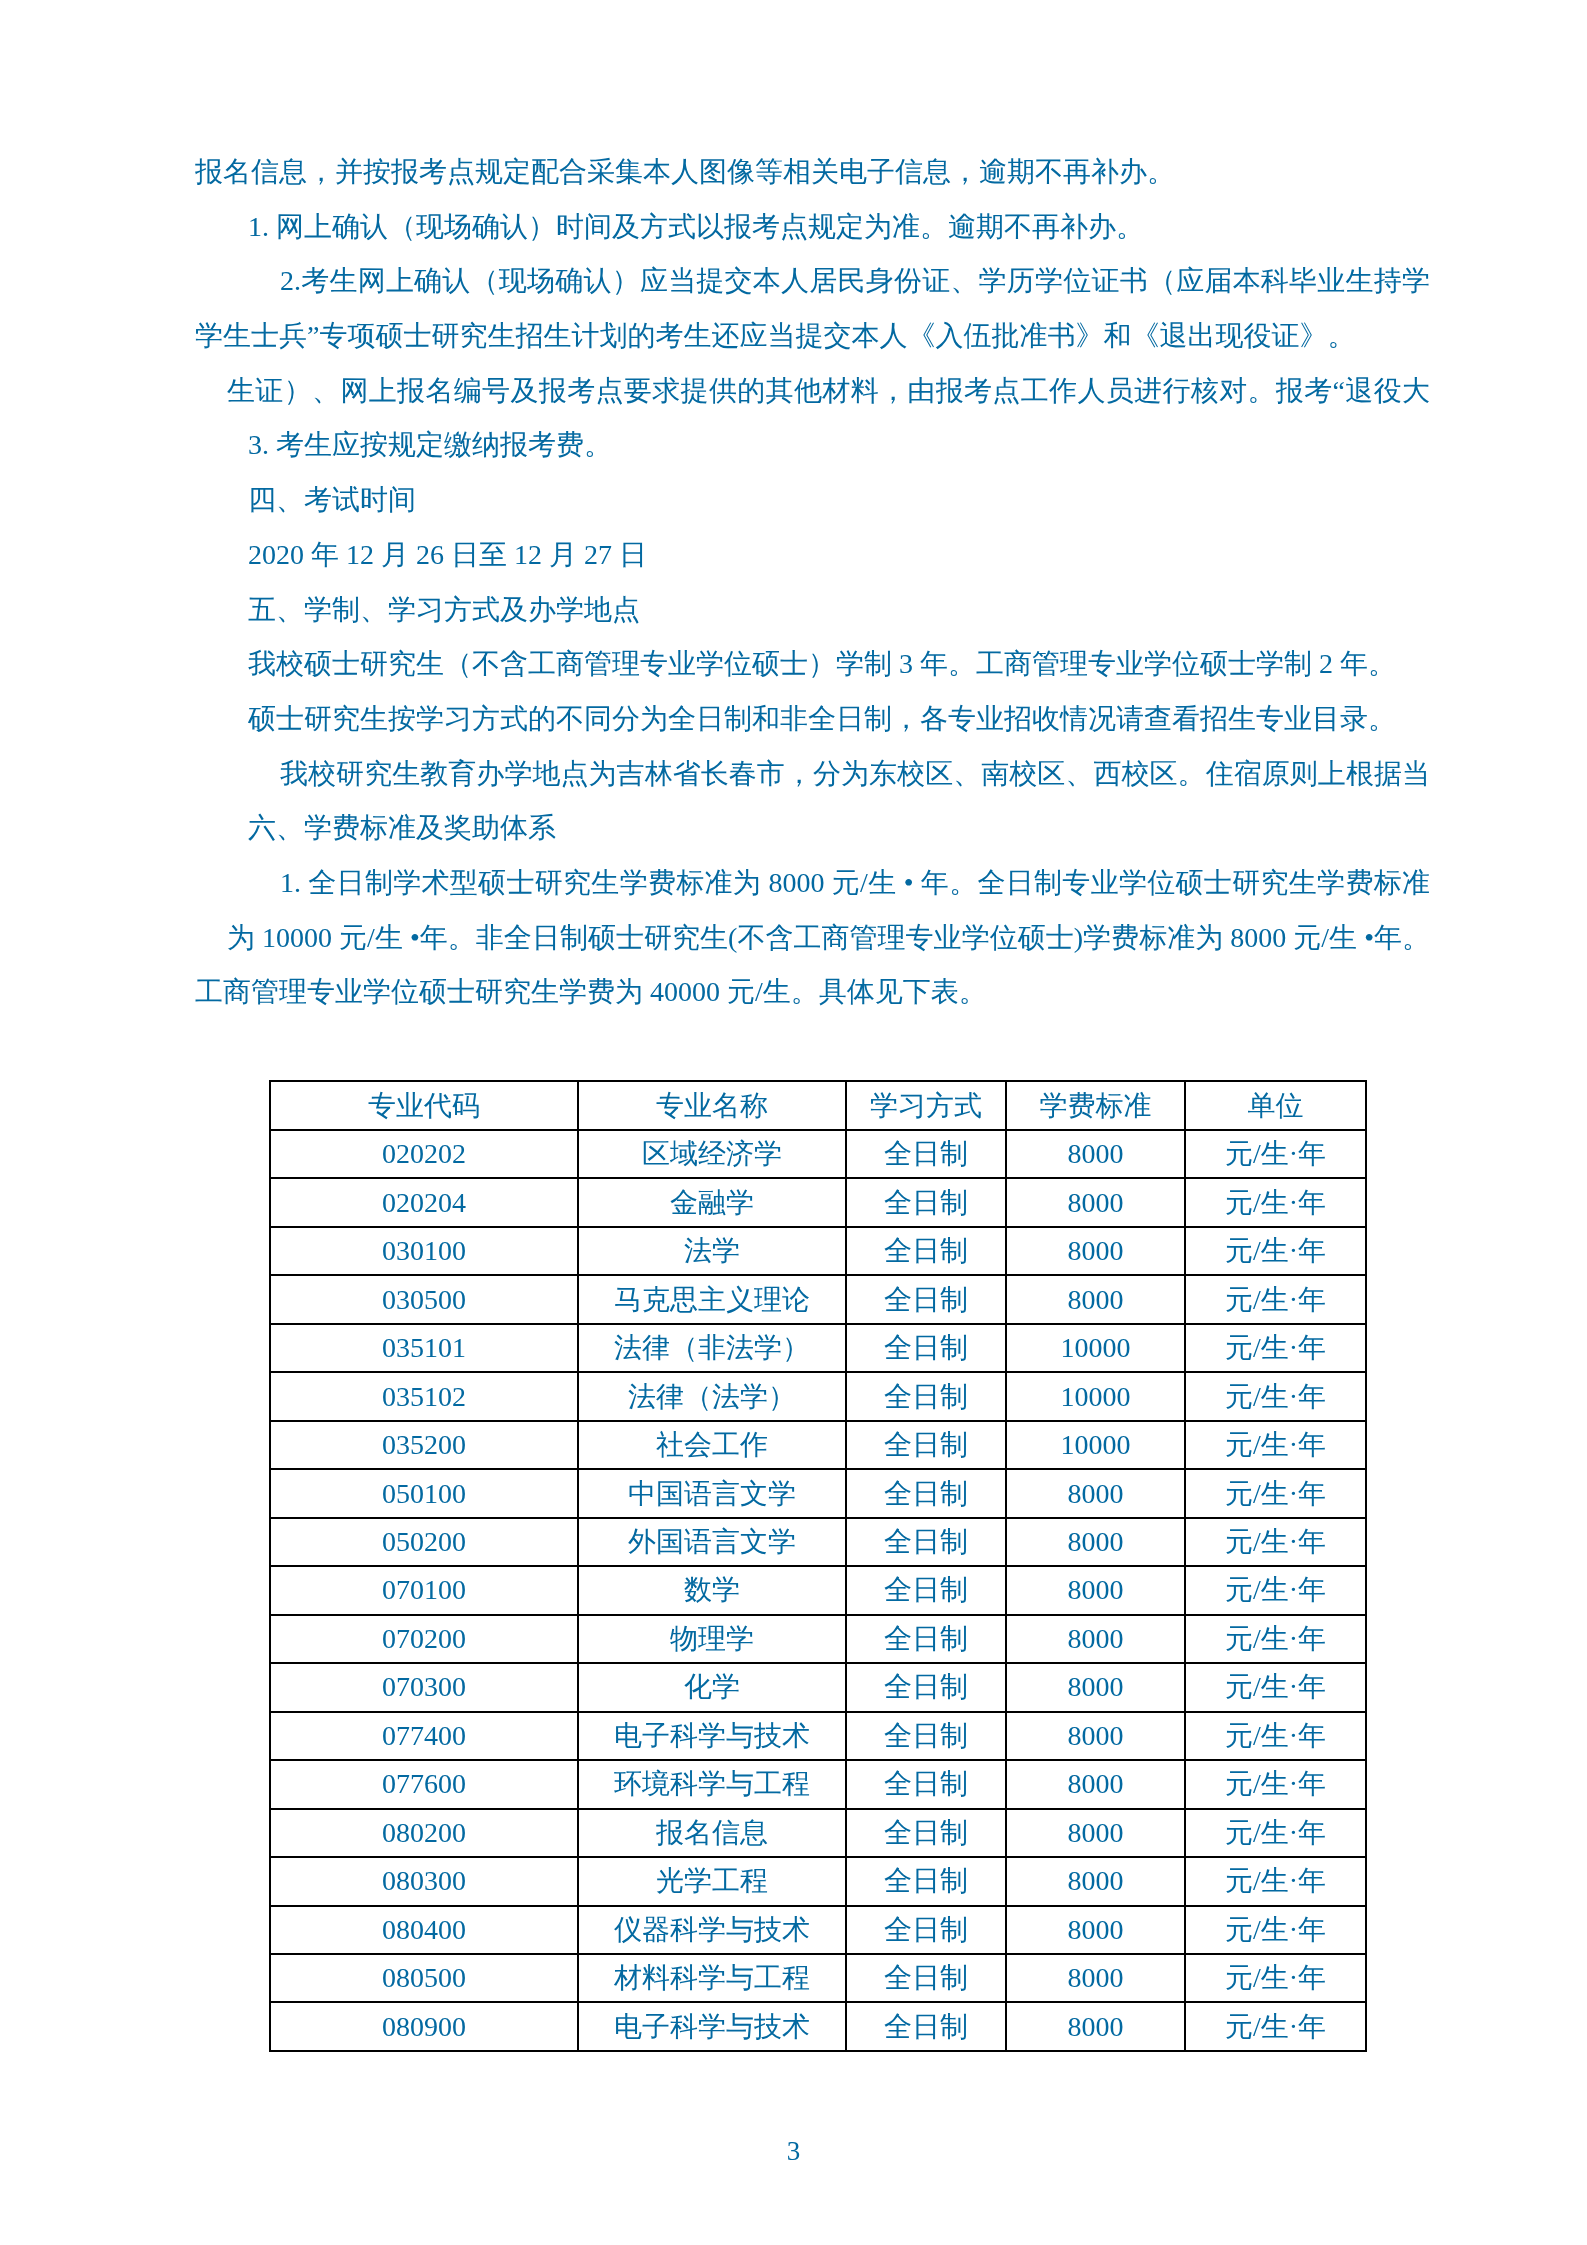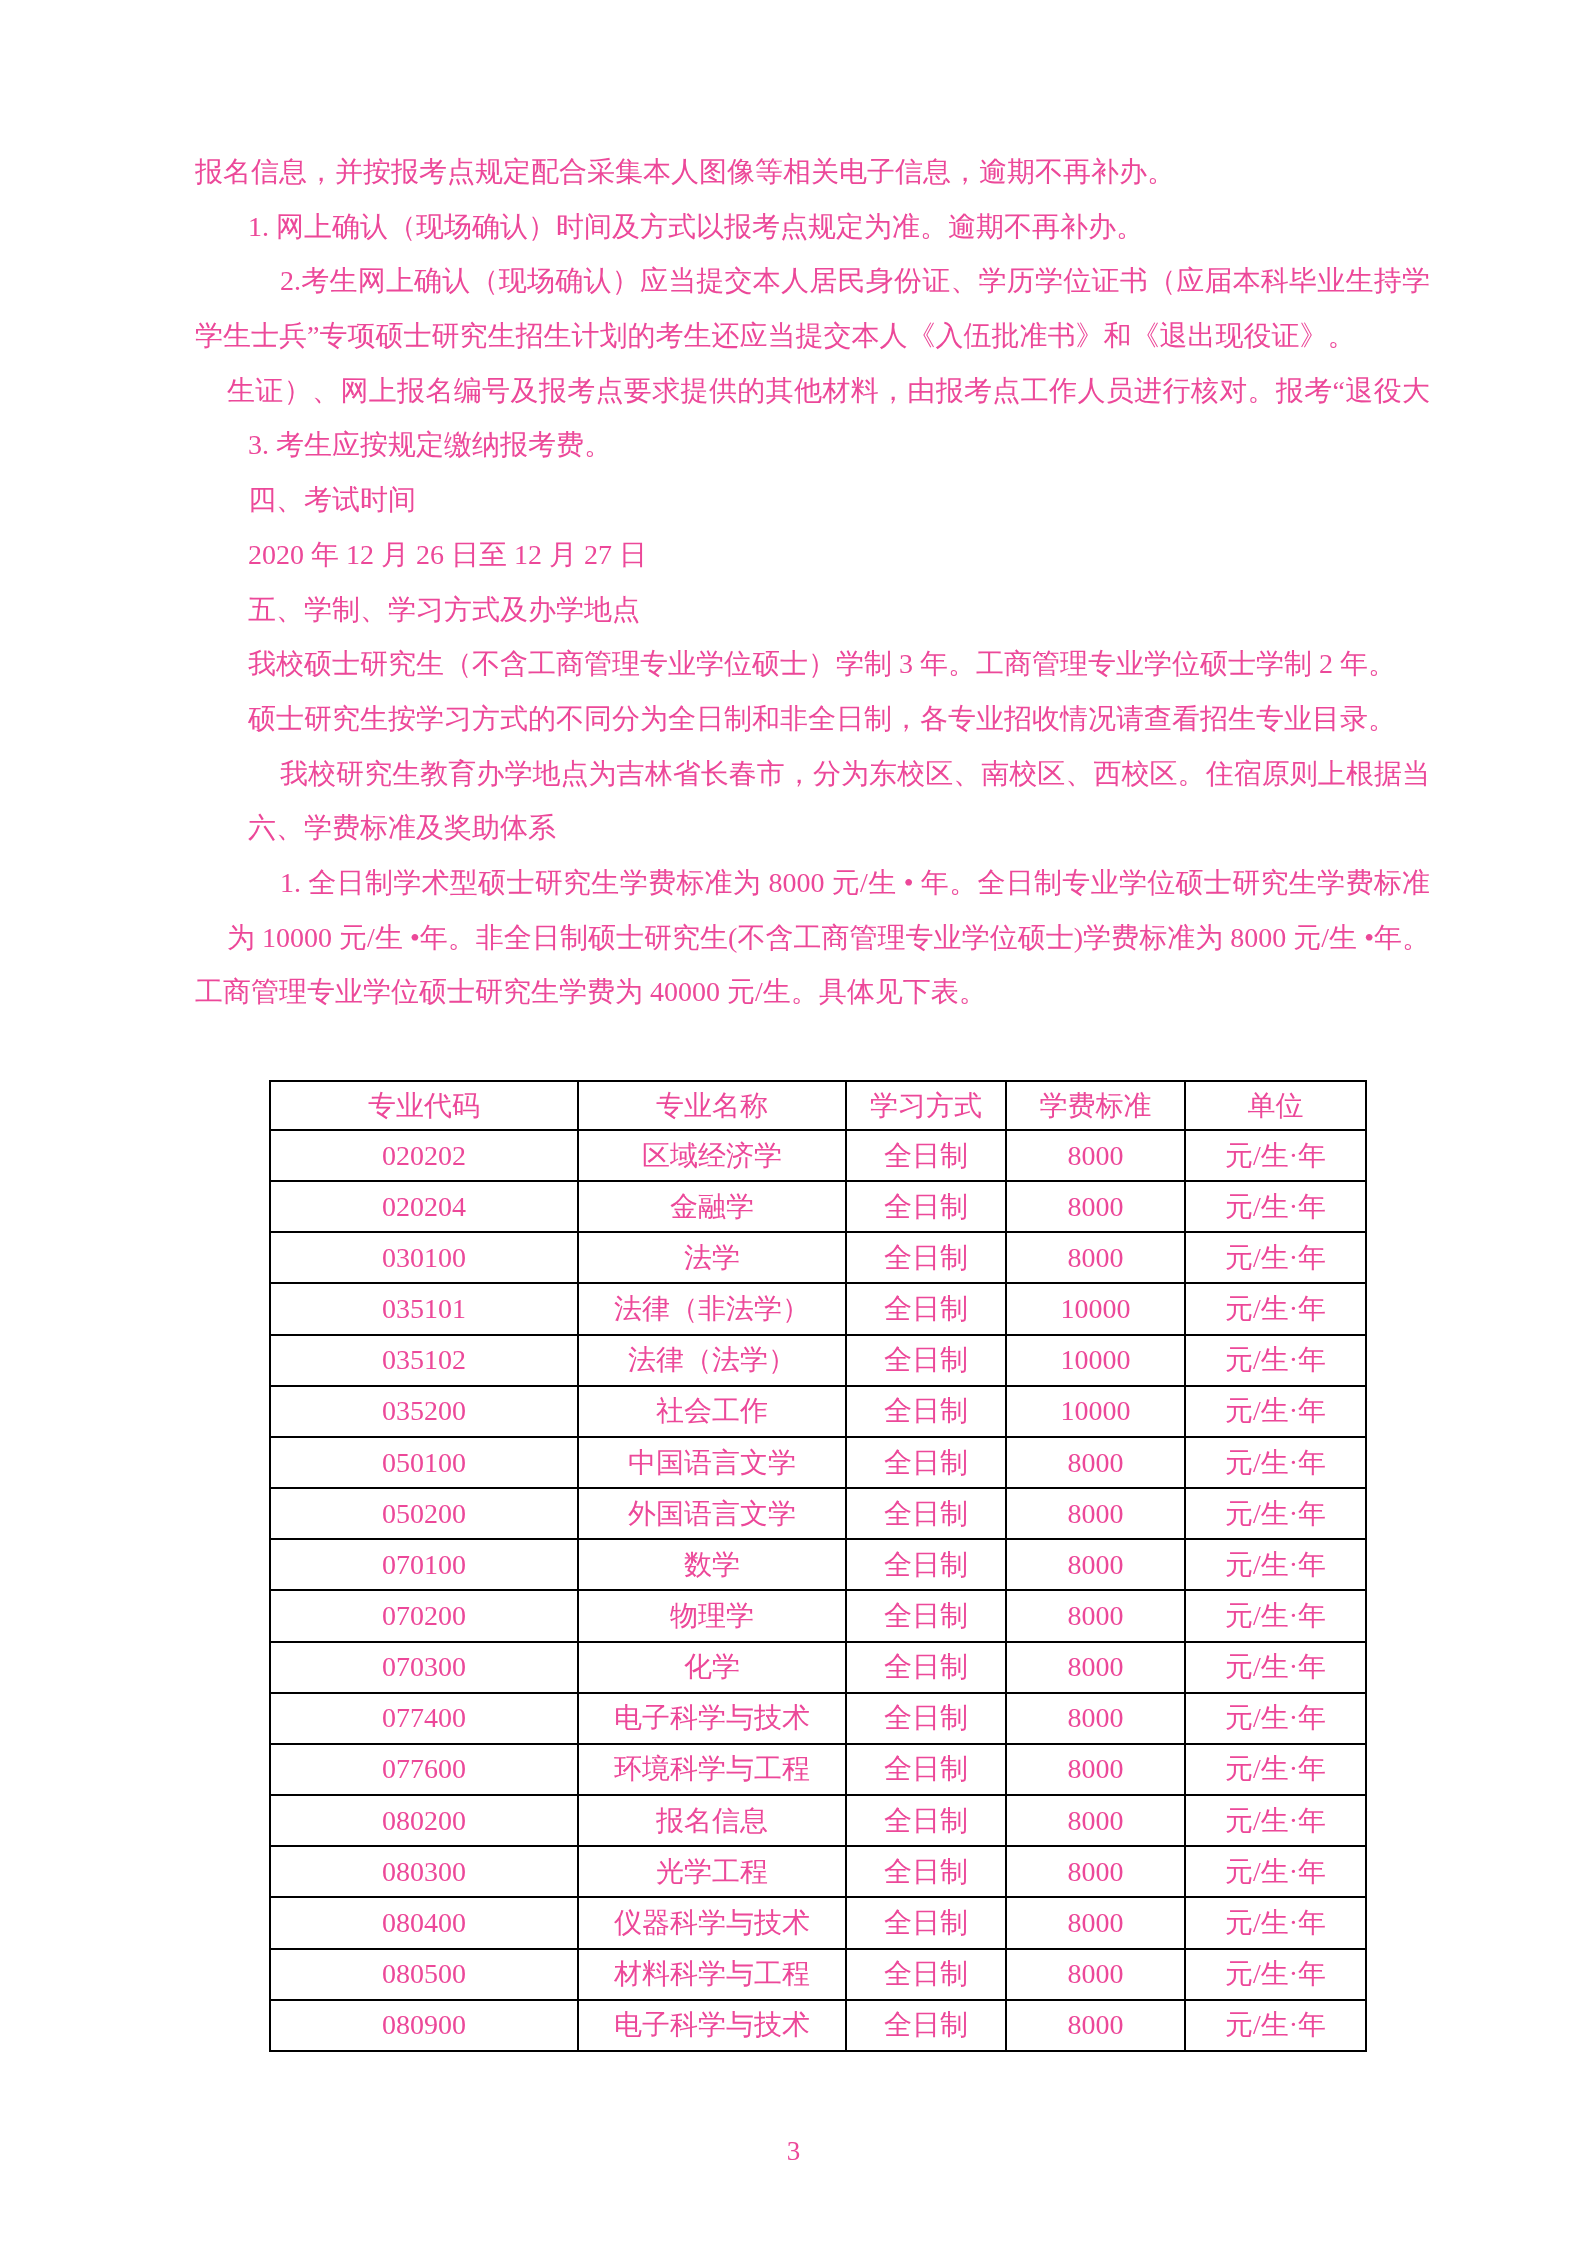--- a/index.html
+++ b/index.html
@@ -1,21 +1,21 @@
 <!DOCTYPE html>
 <html><head>
 <meta charset="utf-8">
 <style>
   html, body { margin: 0; padding: 0; background: #ffffff; }
   .page {
     position: relative;
     width: 1587px;
     height: 2245px;
     background: #ffffff;
-    color: #ec4899;
+    color: #0369a1;
     font-family: "Liberation Serif", "DejaVu Serif", serif;
     overflow: hidden;
   }
   .content {
     position: absolute;
     left: 195px;
     top: 145px;
     width: 1235px;
   }
   .line {
@@ -116,20 +116,27 @@
         <td>元/生·年</td>
       </tr>
       <tr>
         <td>030100</td>
         <td>法学</td>
         <td>全日制</td>
         <td>8000</td>
         <td>元/生·年</td>
       </tr>
       <tr>
+        <td>030500</td>
+        <td>马克思主义理论</td>
+        <td>全日制</td>
+        <td>8000</td>
+        <td>元/生·年</td>
+      </tr>
+      <tr>
         <td>035101</td>
         <td>法律（非法学）</td>
         <td>全日制</td>
         <td>10000</td>
         <td>元/生·年</td>
       </tr>
       <tr>
         <td>035102</td>
         <td>法律（法学）</td>
         <td>全日制</td>

